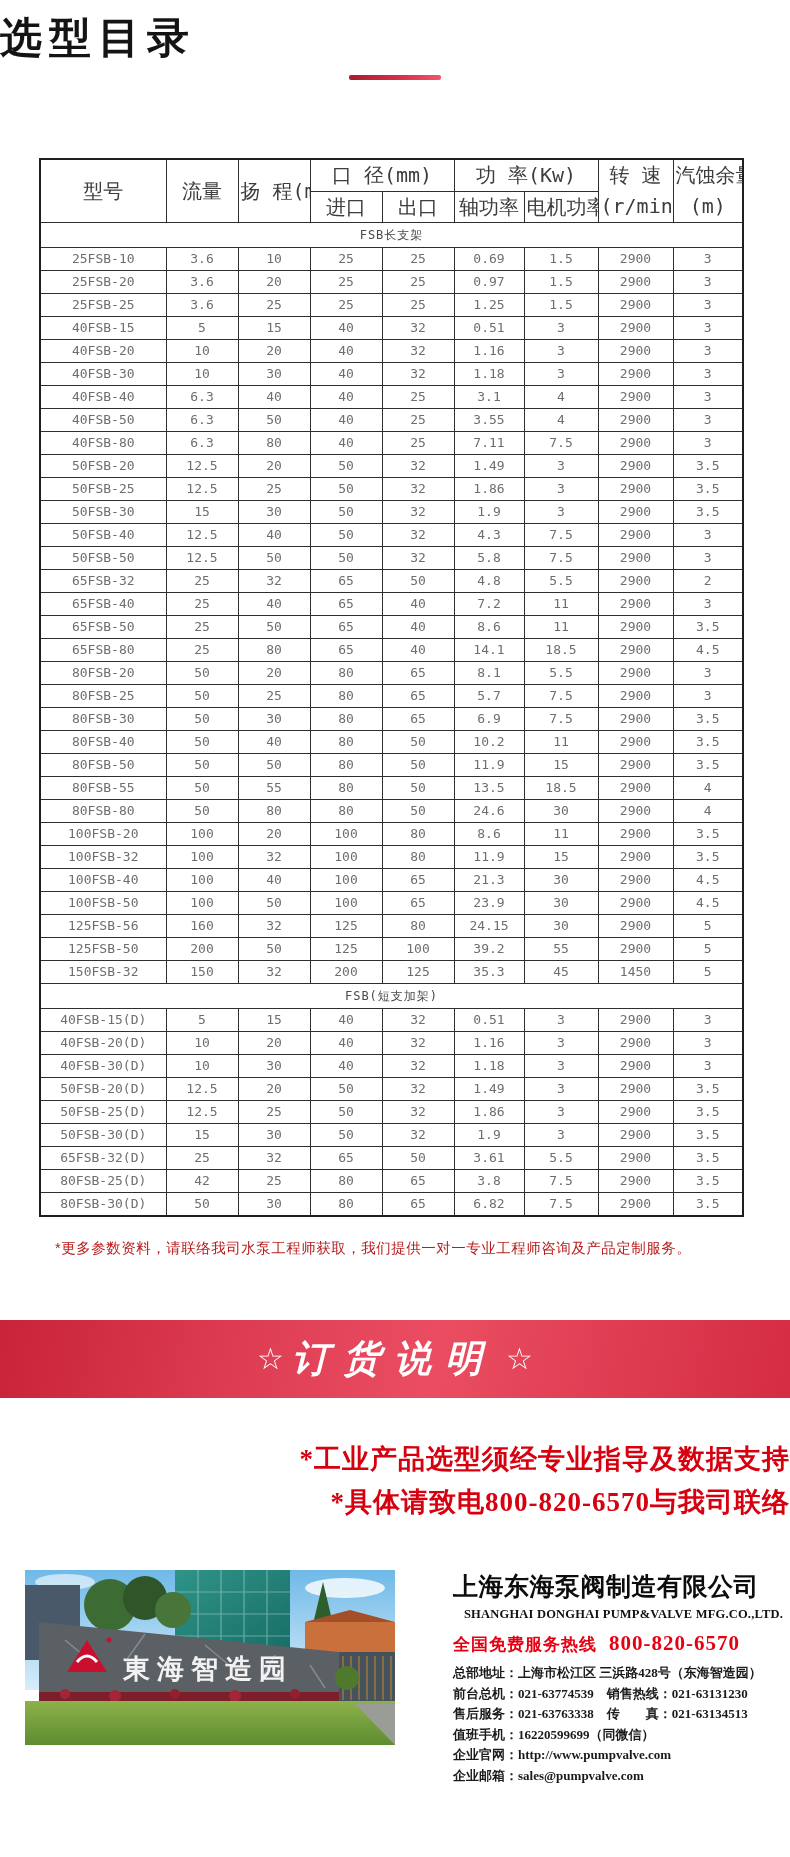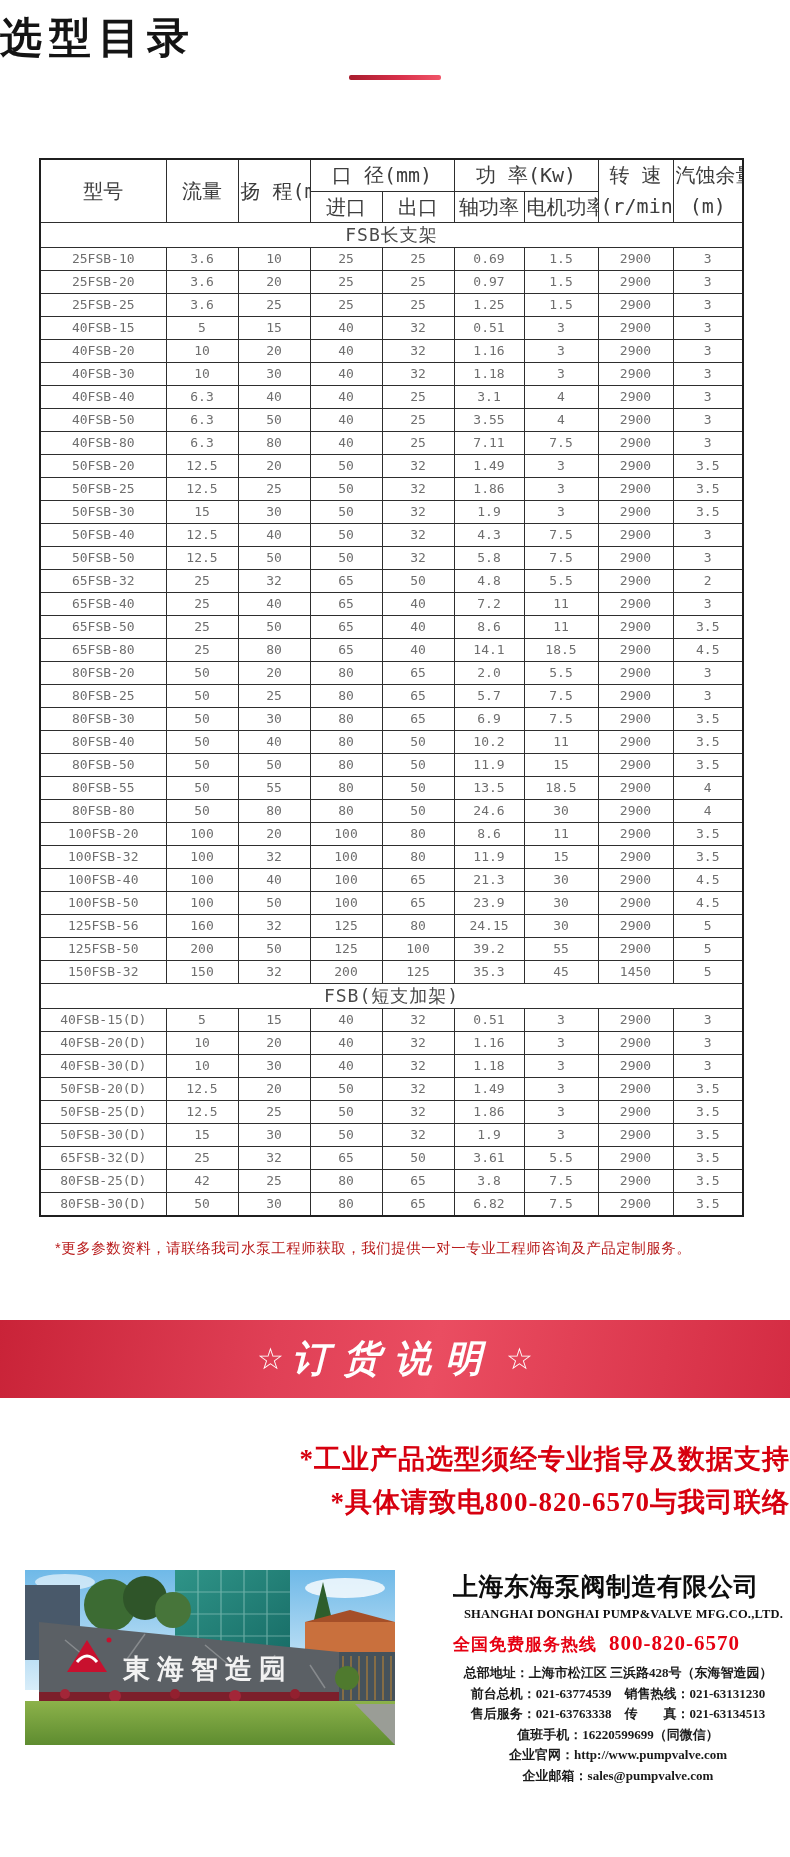--- a/index.html
+++ b/index.html
@@ -28,21 +28,21 @@
   .spec-table th,.spec-table td{
     border:1px solid #2e2e2e;text-align:center;vertical-align:middle;
     padding:0 2px;overflow:hidden;white-space:nowrap;
   }
   .spec-table thead th{
     font-weight:normal;color:#3d3d3d;font-size:20px;height:27px;
   }
   .spec-table .hline{display:block;line-height:1.55;}
   .spec-table tbody td{color:#6e6e6e;font-size:13px;height:22px;line-height:22px;}
   .spec-table tr.section-row td{
-    color:#4a4a4a;font-size:18px;height:24px;line-height:24px;letter-spacing:1px;
+    color:#4a4a4a;font-size:12px;height:24px;line-height:24px;letter-spacing:1px;
   }
   
   .footnote{
     margin:22px 0 0 55px;font-size:14.5px;color:#b91c1c;letter-spacing:.5px;
   }
   
   .order-banner{
     margin-top:62px;height:78px;width:790px;
     background:linear-gradient(100deg,#c92338 0%,#e04056 35%,#ea4d61 55%,#d42c43 100%);
     display:flex;align-items:center;justify-content:center;color:#ffffff;
@@ -67,21 +67,20 @@
     font-family:"Liberation Serif","DejaVu Serif",serif;letter-spacing:.2px;text-align:right;
   }
   .hotline{margin-top:9px;color:#e60012;font-weight:bold;white-space:nowrap;
     font-family:"Liberation Serif","DejaVu Serif",serif;}
   .hotline-label{font-size:17px;letter-spacing:1px;}
   .hotline-number{font-size:21px;margin-left:8px;letter-spacing:1px;}
   .contact-list{margin-top:7px;}
   .contact-line{
     font-size:13px;font-weight:bold;color:#1a1a1a;line-height:20.5px;white-space:nowrap;
     font-family:"Liberation Serif","DejaVu Serif",serif;
-    text-align:center;
   }
 </style>
 </head>
 <body>
 
 <div class="catalog-header">
   <h1 class="catalog-title">选型目录</h1>
   <div class="title-underline"></div>
 </div>
 
@@ -322,21 +321,21 @@
           <td>18.5</td>
           <td>2900</td>
           <td>4.5</td>
         </tr>
         <tr>
           <td>80FSB-20</td>
           <td>50</td>
           <td>20</td>
           <td>80</td>
           <td>65</td>
-          <td>2.0</td>
+          <td>8.1</td>
           <td>5.5</td>
           <td>2900</td>
           <td>3</td>
         </tr>
         <tr>
           <td>80FSB-25</td>
           <td>50</td>
           <td>25</td>
           <td>80</td>
           <td>65</td>

